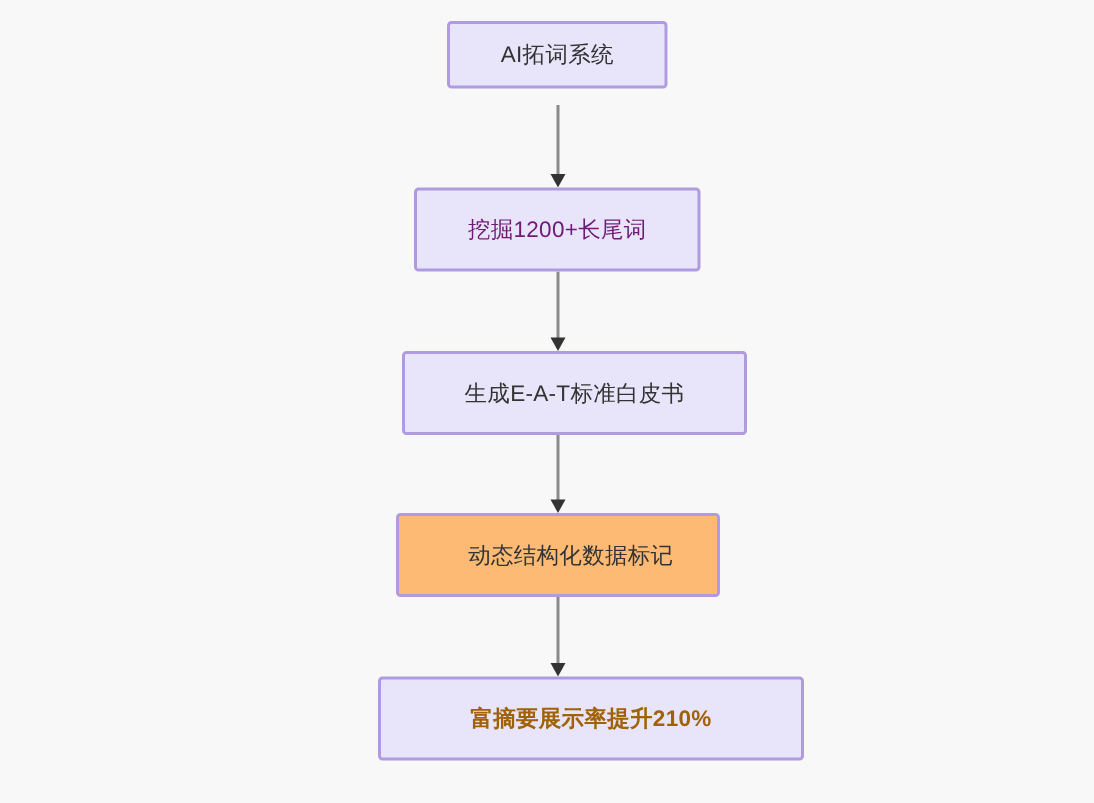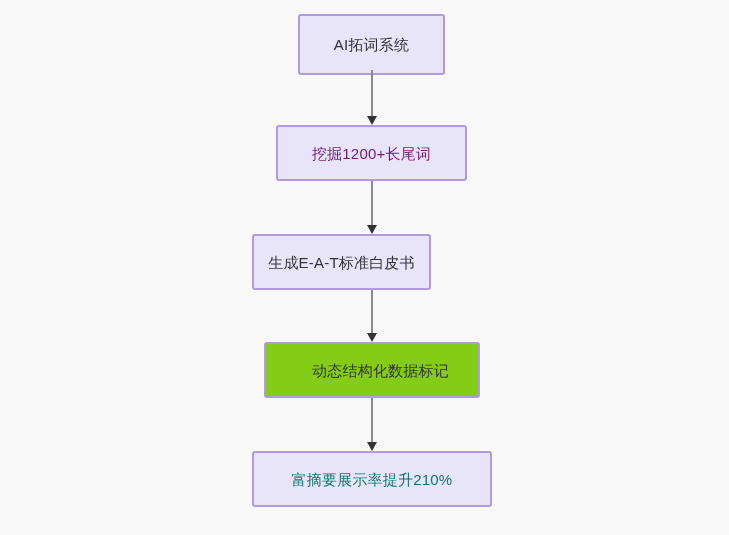--- a/index.html
+++ b/index.html
@@ -43,21 +43,21 @@
   }
   .connector svg {
     display: block;
   }
 </style>
 </head>
 <body style="background: rgb(248, 248, 249);">
 
 <div id="flow-canvas">
 
-  <div class="node" id="node-1" style="left: 298px; top: 14px; width: 147px; height: 61px; background: rgb(232, 228, 249); border-color: rgb(176, 155, 224); color: rgb(51, 51, 51);">
+  <div class="node" id="node-1" style="left: 298px; top: 14px; width: 147px; height: 45px; background: rgb(232, 228, 249); border-color: rgb(176, 155, 224); color: rgb(51, 51, 51);">
     <span class="node-label">AI拓词系统</span>
   </div>
 
   <div class="connector" id="connector-1" style="left: 365px; top: 70px; height: 55px;">
     <svg width="14" height="55" viewBox="0 0 14 55" xmlns="http://www.w3.org/2000/svg" aria-hidden="true">
       <line x1="7" y1="0" x2="7" y2="47" stroke="#8a8a8a" stroke-width="2"></line>
       <polygon points="2,46 12,46 7,55" fill="#333333"></polygon>
     </svg>
   </div>
 
@@ -65,39 +65,39 @@
     <span class="node-label">挖掘1200+长尾词</span>
   </div>
 
   <div class="connector" id="connector-2" style="left: 365px; top: 181px; height: 53px;">
     <svg width="14" height="53" viewBox="0 0 14 53" xmlns="http://www.w3.org/2000/svg" aria-hidden="true">
       <line x1="7" y1="0" x2="7" y2="45" stroke="#8a8a8a" stroke-width="2"></line>
       <polygon points="2,44 12,44 7,53" fill="#333333"></polygon>
     </svg>
   </div>
 
-  <div class="node" id="node-3" style="left: 252px; top: 234px; width: 179px; height: 56px; background: rgb(232, 228, 249); border-color: rgb(176, 155, 224); color: rgb(51, 51, 51);">
+  <div class="node" id="node-3" style="left: 268px; top: 234px; width: 230px; height: 56px; background: rgb(232, 228, 249); border-color: rgb(176, 155, 224); color: rgb(51, 51, 51);">
     <span class="node-label">生成E-A-T标准白皮书</span>
   </div>
 
   <div class="connector" id="connector-3" style="left: 365px; top: 290px; height: 52px;">
     <svg width="14" height="52" viewBox="0 0 14 52" xmlns="http://www.w3.org/2000/svg" aria-hidden="true">
       <line x1="7" y1="0" x2="7" y2="44" stroke="#8a8a8a" stroke-width="2"></line>
       <polygon points="2,43 12,43 7,52" fill="#333333"></polygon>
     </svg>
   </div>
 
-  <div class="node" id="node-4" style="left: 264px; top: 342px; width: 216px; height: 56px; background: #84cc16; border-color: rgb(176, 155, 224); color: rgb(51, 51, 51); padding-left: 17px;">
+  <div class="node" id="node-4" style="left: 264px; top: 342px; width: 216px; height: 56px; background: #fdba74; border-color: rgb(176, 155, 224); color: rgb(51, 51, 51); padding-left: 17px;">
     <span class="node-label">动态结构化数据标记</span>
   </div>
 
   <div class="connector" id="connector-4" style="left: 365px; top: 398px; height: 53px;">
     <svg width="14" height="53" viewBox="0 0 14 53" xmlns="http://www.w3.org/2000/svg" aria-hidden="true">
       <line x1="7" y1="0" x2="7" y2="45" stroke="#8a8a8a" stroke-width="2"></line>
       <polygon points="2,44 12,44 7,53" fill="#333333"></polygon>
     </svg>
   </div>
 
-  <div class="node" id="node-5" style="left: 252px; top: 451px; width: 240px; height: 56px; background: rgb(232, 228, 249); border-color: rgb(176, 155, 224); color: #0f766e;">
+  <div class="node" id="node-5" style="left: 252px; top: 451px; width: 284px; height: 56px; background: rgb(232, 228, 249); border-color: rgb(176, 155, 224); color: #a16207; font-weight: bold;">
     <span class="node-label">富摘要展示率提升210%</span>
   </div>
 
 </div>
 
 </body></html>

